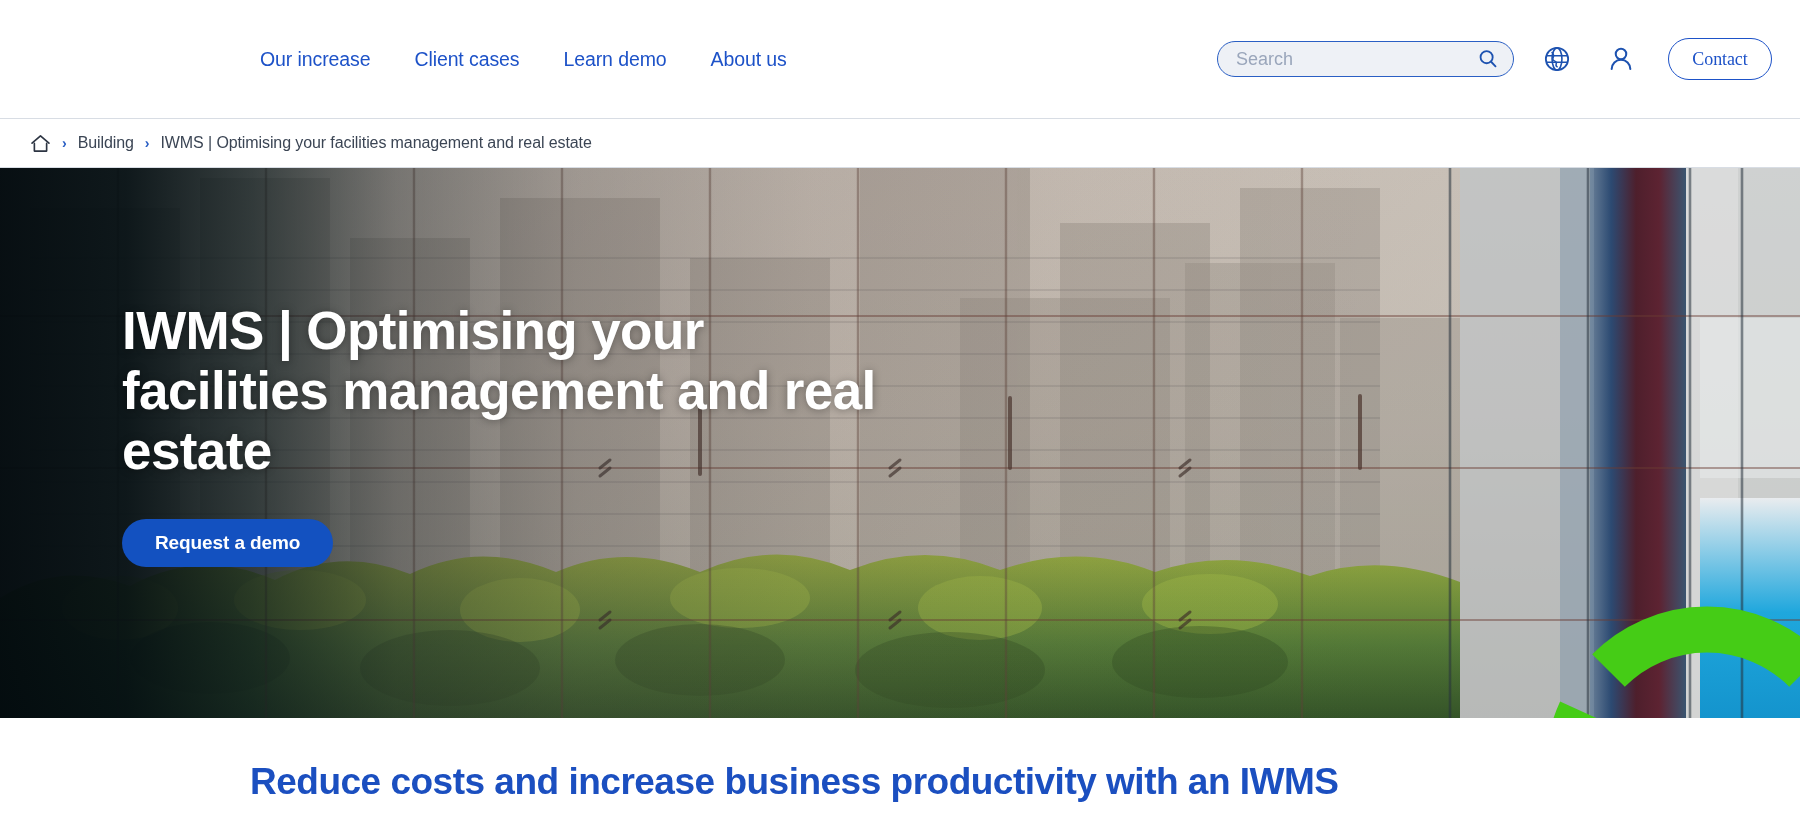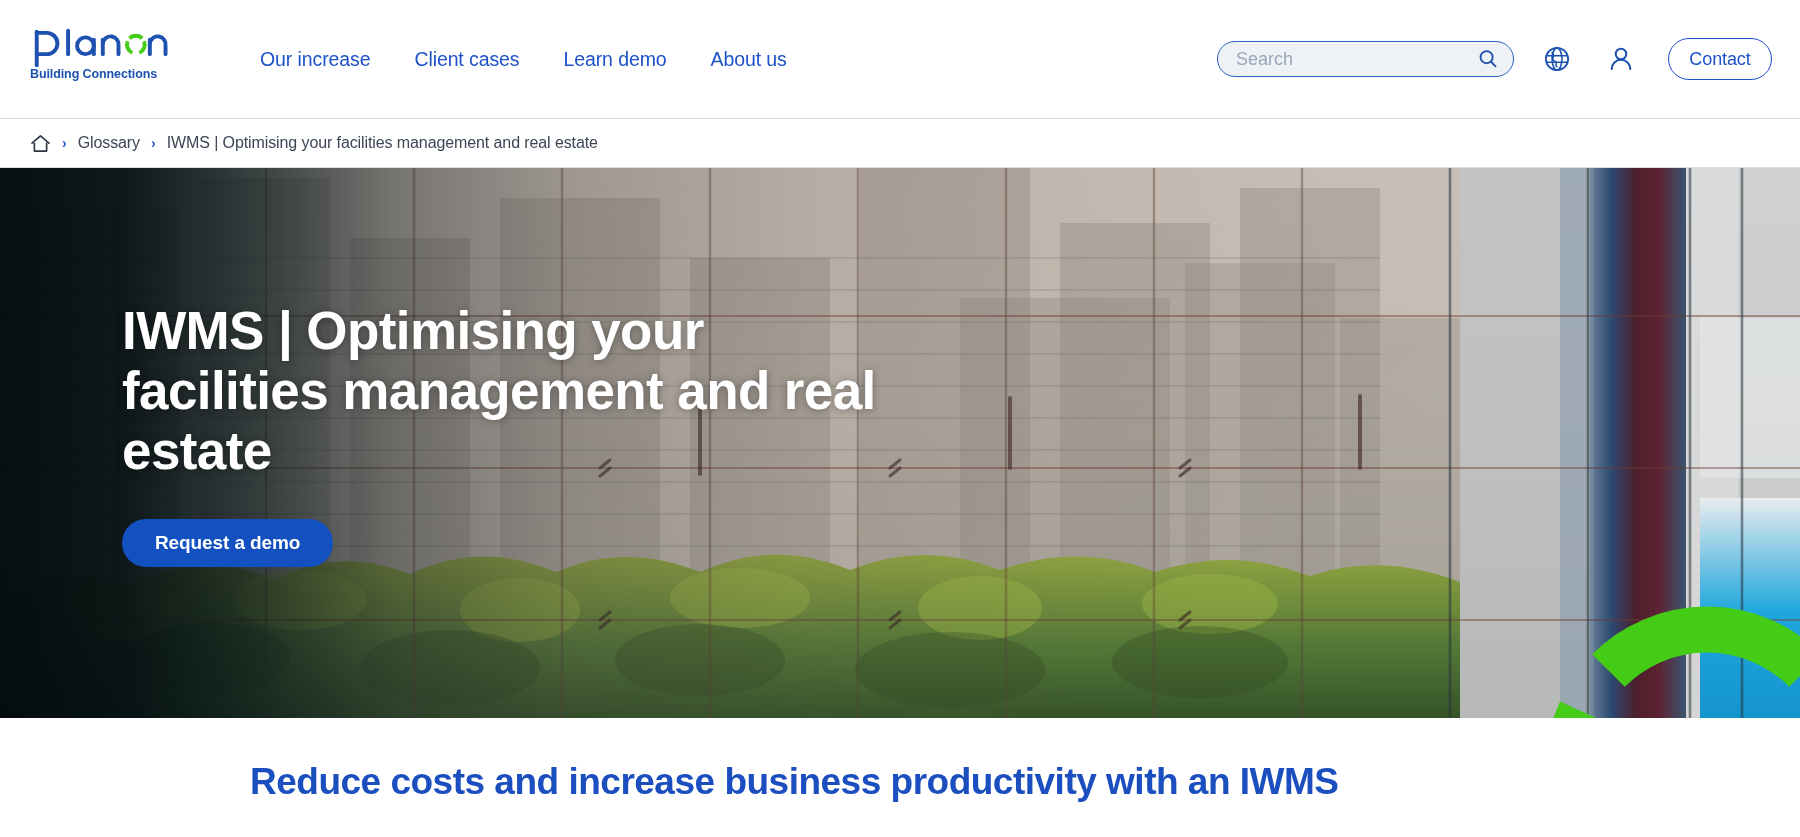--- a/index.html
+++ b/index.html
@@ -75,21 +75,21 @@
     display: flex; align-items: center; justify-content: center;
     margin-right: 30px;
   }
 
   .contact-btn {
     height: 42px; min-width: 104px;
     border: 1.6px solid #1d52c8;
     border-radius: 22px;
     background: #ffffff;
     color: #1d52c8;
-    font-size: 18px; font-family: Liberation Sans, sans-serif;
+    font-size: 18px; font-family: Liberation Serif, serif;
     padding: 17px 19px; cursor: pointer;
     display: flex; align-items: center; justify-content: center;
     letter-spacing: -0.1px;
   }
 
   
   .breadcrumb-bar {
     width: 1800px; height: 50px;
     border-top: 1px solid #d8dde4;
     border-bottom: 1px solid #d8dde4;
@@ -171,47 +171,20 @@
     margin-left: 250px;
     font-size: 37px; font-weight: bold;
     color: #1b4fc0; letter-spacing: -0.5px;
   }
 </style>
 </head>
 <body>
 
 <header class="header">
 
-  <a class="logo-wrap">
-    <span>
-      <svg class="logo-mark" viewBox="0 0 250 74" xmlns="http://www.w3.org/2000/svg">
-
-        <path d="M12 8 L12 68" stroke="#1d52b0" stroke-width="7" fill="none" stroke-linecap="round"></path>
-        <path d="M12 10 L30 10 A19 19 0 0 1 30 48 L12 48" stroke="#1d52b0" stroke-width="7" fill="none" stroke-linecap="round"></path>
-
-        <path d="M68 6 L68 48" stroke="#1d52b0" stroke-width="7" fill="none" stroke-linecap="round"></path>
-
-        <circle cx="99" cy="33" r="15" stroke="#1d52b0" stroke-width="7" fill="none"></circle>
-        <path d="M114 22 L114 48" stroke="#1d52b0" stroke-width="7" fill="none" stroke-linecap="round"></path>
-
-        <path d="M130 48 L130 22" stroke="#1d52b0" stroke-width="7" fill="none" stroke-linecap="round"></path>
-        <path d="M130 28 A14 14 0 0 1 158 33 L158 48" stroke="#1d52b0" stroke-width="7" fill="none" stroke-linecap="round"></path>
-
-        <g transform="translate(189,31)">
-          <path d="M -11.2 -11.2 A 15.8 15.8 0 0 1 11.2 -11.2" stroke="#45cc16" stroke-width="7" fill="none"></path>
-          <path d="M 14.5 -6.2 A 15.8 15.8 0 0 1 6.2 14.5" stroke="#45cc16" stroke-width="7" fill="none"></path>
-          <path d="M -6.2 14.5 A 15.8 15.8 0 0 1 -14.5 -6.2" stroke="#45cc16" stroke-width="7" fill="none"></path>
-        </g>
-
-        <path d="M214 48 L214 22" stroke="#1d52b0" stroke-width="7" fill="none" stroke-linecap="round"></path>
-        <path d="M214 28 A14 14 0 0 1 242 33 L242 48" stroke="#1d52b0" stroke-width="7" fill="none" stroke-linecap="round"></path>
-      </svg>
-    </span>
-    <span class="logo-tag">Building Connections</span>
-  </a>
 
   <nav class="mainnav">
     <span class="nav-item">Our increase</span>
     <span class="nav-item">Client cases</span>
     <span class="nav-item">Learn demo</span>
     <span class="nav-item">About us</span>
   </nav>
 
   <div class="header-right">
 
@@ -246,21 +219,21 @@
 </header>
 
 <div class="breadcrumb-bar">
   <span>
     <svg class="home-icon" viewBox="0 0 24 22" fill="none" xmlns="http://www.w3.org/2000/svg">
       <path d="M2.2 10.6 L12 2.2 L21.8 10.6" stroke="#2c3442" stroke-width="1.9" stroke-linecap="round" stroke-linejoin="round"></path>
       <path d="M4.9 10.9 V19.8 H19.1 V10.9" stroke="#2c3442" stroke-width="1.9" stroke-linecap="round" stroke-linejoin="round"></path>
     </svg>
   </span>
   <span class="crumb-sep">›</span>
-  <span class="crumb">Glossary</span>
+  <span class="crumb">Building</span>
   <span class="crumb-sep">›</span>
   <span class="crumb current">IWMS | Optimising your facilities management and real estate</span>
 </div>
 
 <section class="hero">
 
   <div class="hero-photo">
     <svg viewBox="0 0 1800 550" preserveAspectRatio="none" xmlns="http://www.w3.org/2000/svg">
       <defs>
         <linearGradient id="sky" x1="0" y1="0" x2="0" y2="1">

